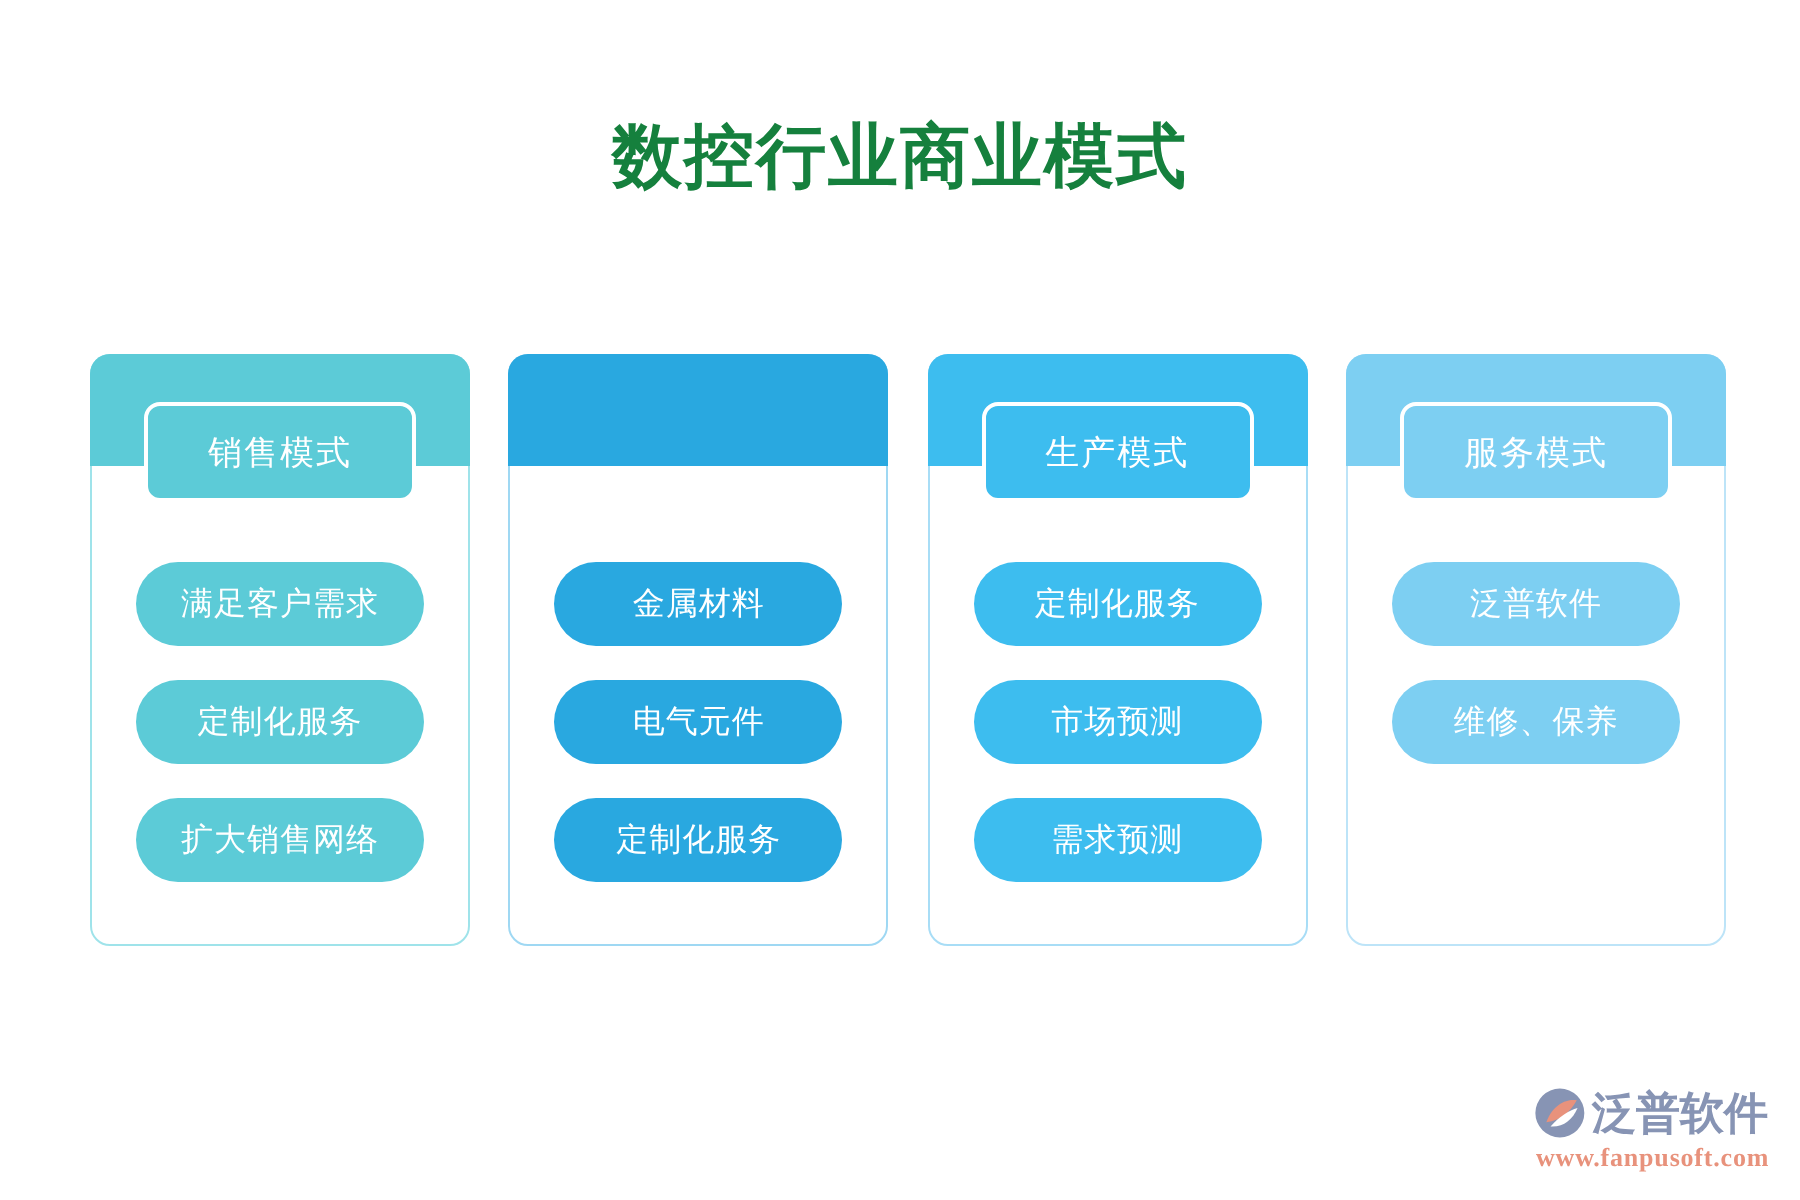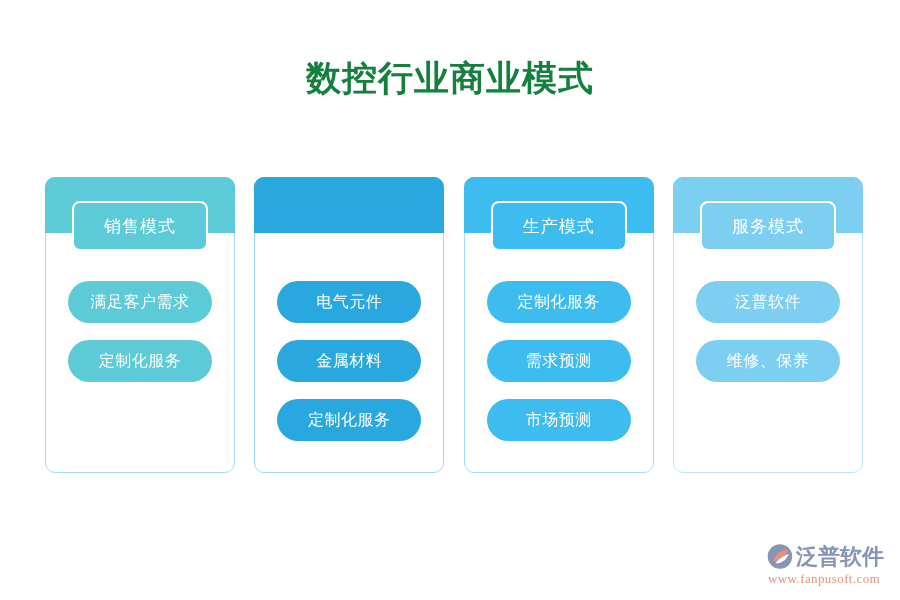--- a/index.html
+++ b/index.html
@@ -181,21 +181,21 @@
     font-family: "Liberation Serif", "DejaVu Serif", serif;
     font-size: 22px;
     font-weight: 700;
     color: #8794b4;
     letter-spacing: 0px;
     line-height: 26px;
   }
   .brand-url {
     font-family: "Liberation Serif", "DejaVu Serif", serif;
     font-size: 13px;
-    font-weight: 400;
+    font-weight: 700;
     color: #e8927c;
     letter-spacing: 0.4px;
     margin-top: 1px;
     margin-left: 2px;
   }
 </style>
 </head>
 <body>
 
 <div class="page-title">数控行业商业模式</div>
@@ -212,39 +212,40 @@
 </div>
 
 <div class="columns" id="columns">
     <div class="card" style="--accent: #5ccbd7; --border: #9fe3ea;">
       <div class="card-body"></div>
       <div class="card-band"></div>
       <div class="card-header">销售模式</div>
       <div class="card-items">
         <div class="item-pill">满足客户需求</div>
         <div class="item-pill">定制化服务</div>
+        <div class="item-pill">扩大销售网络</div>
       </div>
     </div>
     <div class="card" style="--accent: #29a8e0; --border: #9fd8f3;">
       <div class="card-body"></div>
       <div class="card-band"></div>
       <div class="card-items">
+        <div class="item-pill">金属材料</div>
         <div class="item-pill">电气元件</div>
-        <div class="item-pill">金属材料</div>
         <div class="item-pill">定制化服务</div>
       </div>
     </div>
     <div class="card" style="--accent: #3dbdef; --border: #a8ddf6;">
       <div class="card-body"></div>
       <div class="card-band"></div>
       <div class="card-header">生产模式</div>
       <div class="card-items">
         <div class="item-pill">定制化服务</div>
+        <div class="item-pill">市场预测</div>
         <div class="item-pill">需求预测</div>
-        <div class="item-pill">市场预测</div>
       </div>
     </div>
     <div class="card" style="--accent: #7dcff2; --border: #bde4f8;">
       <div class="card-body"></div>
       <div class="card-band"></div>
       <div class="card-header">服务模式</div>
       <div class="card-items">
         <div class="item-pill">泛普软件</div>
         <div class="item-pill">维修、保养</div>
       </div>

